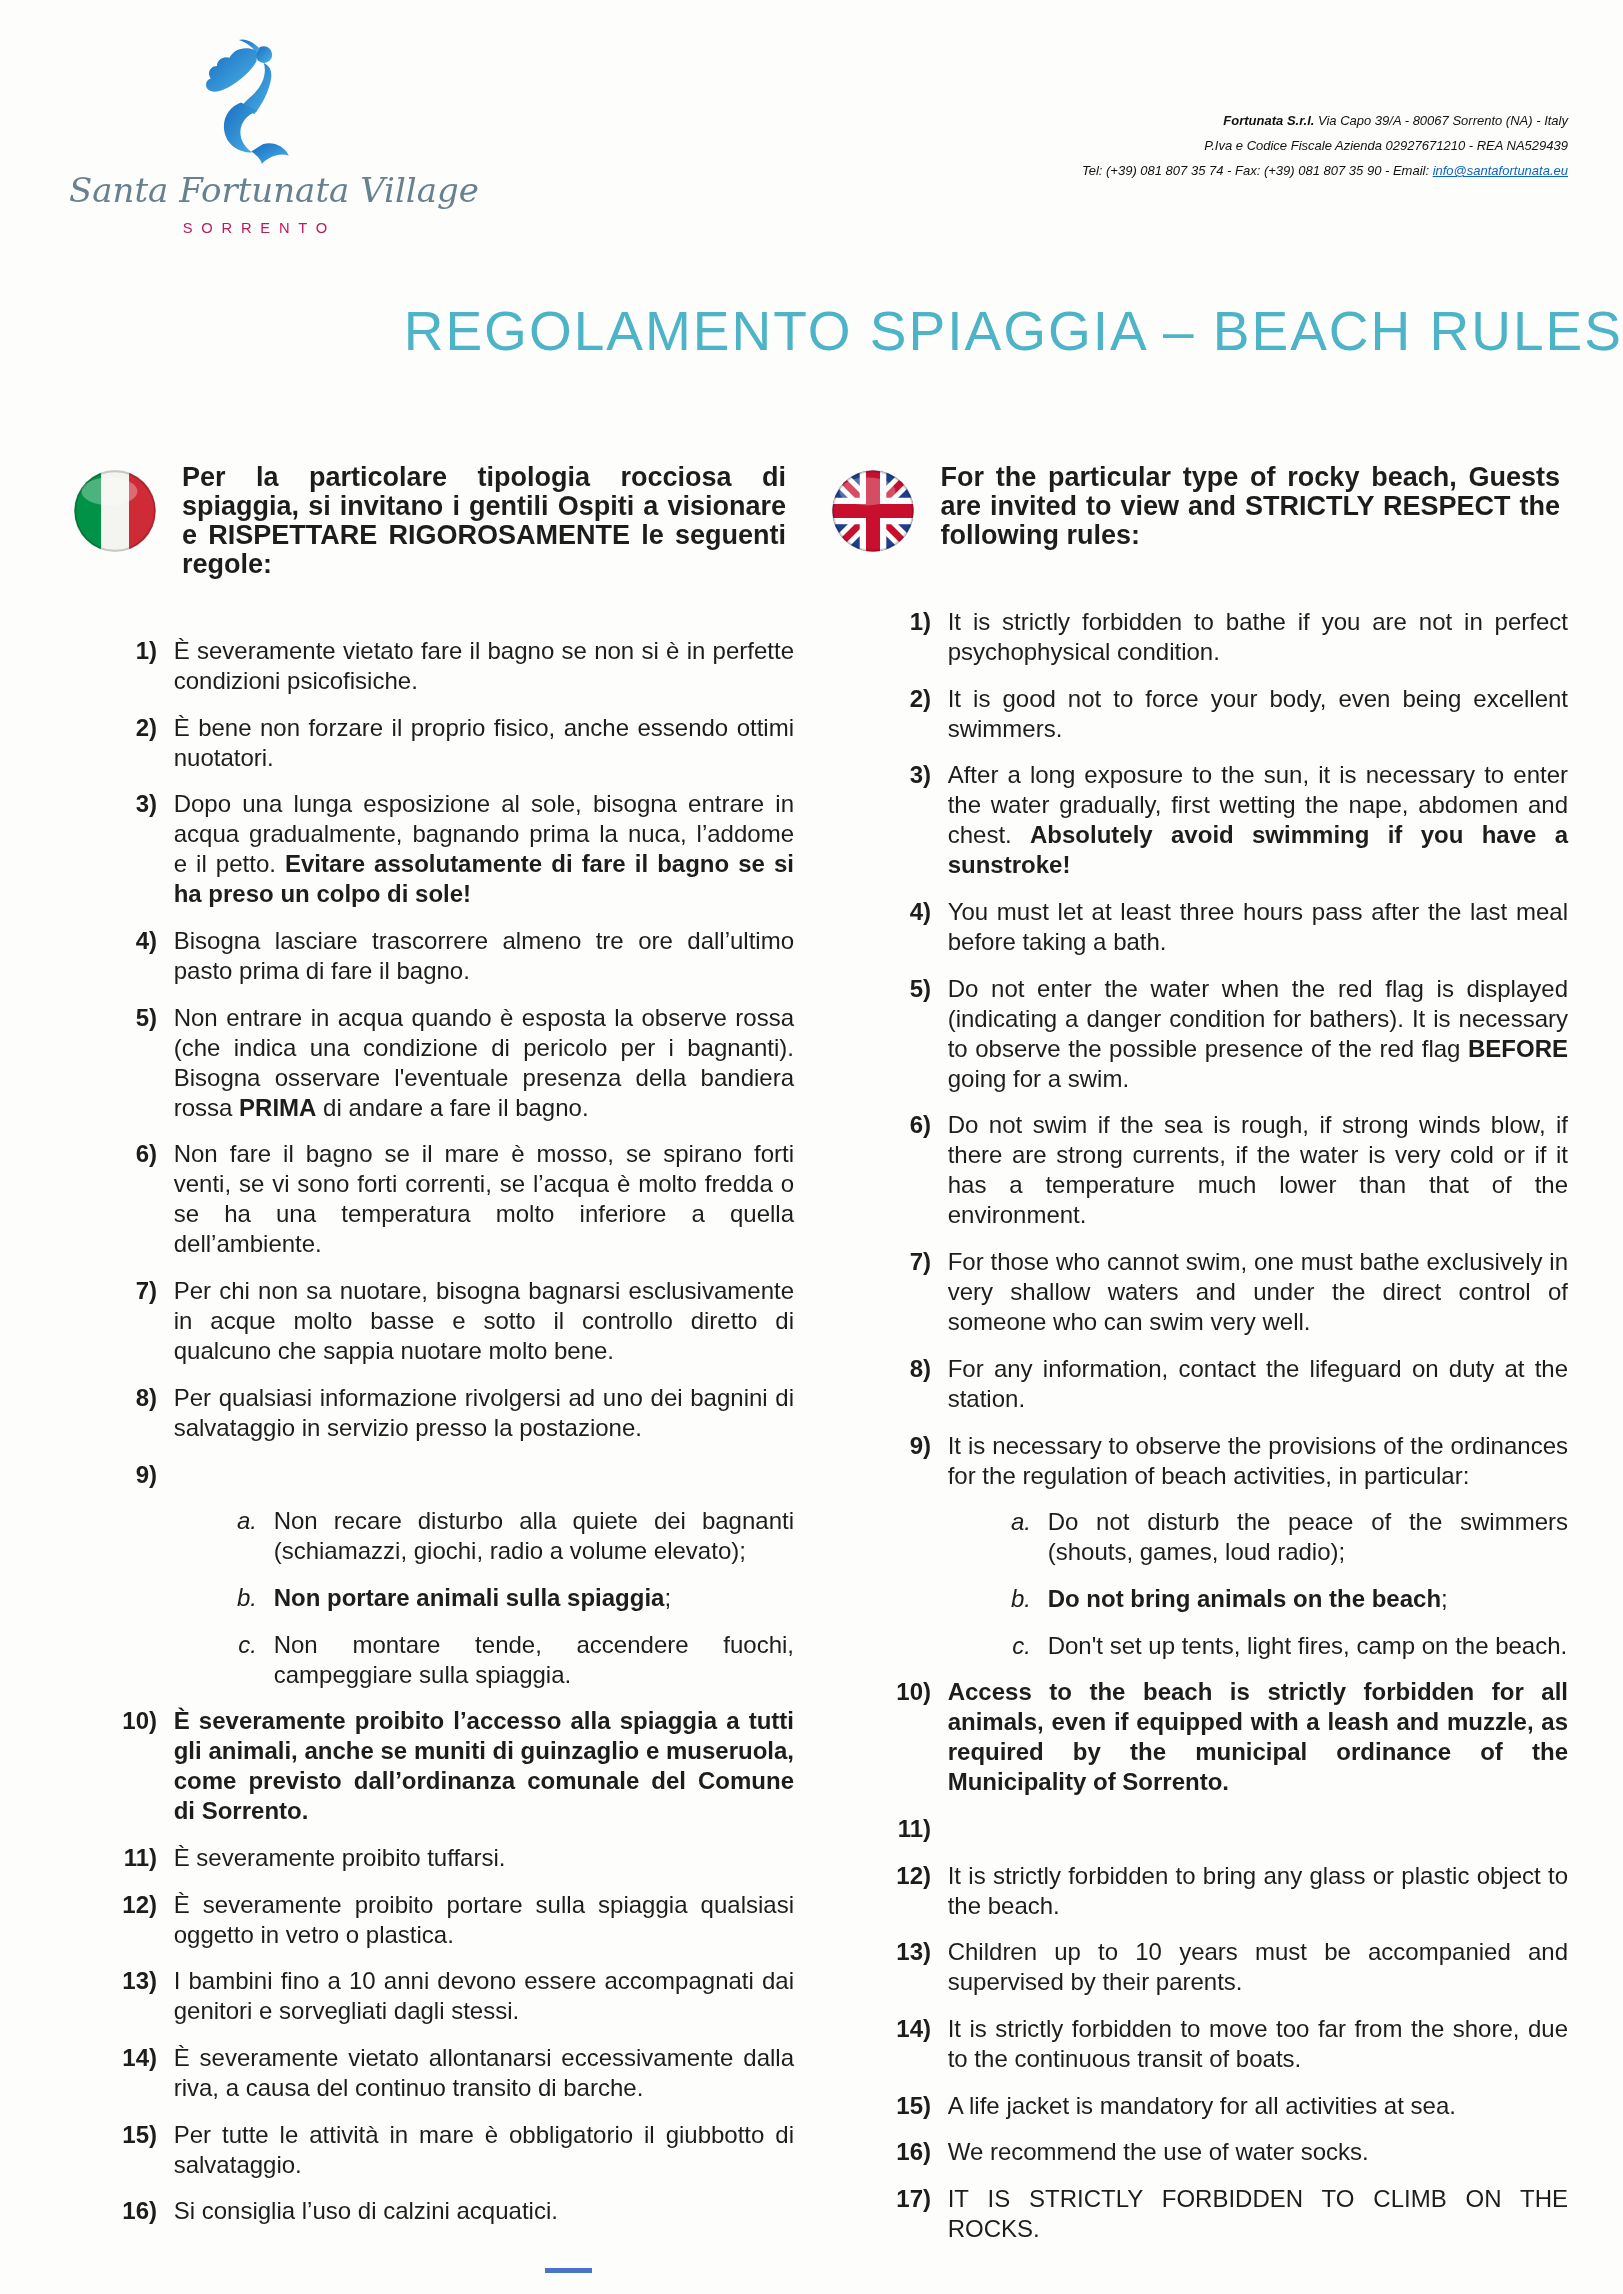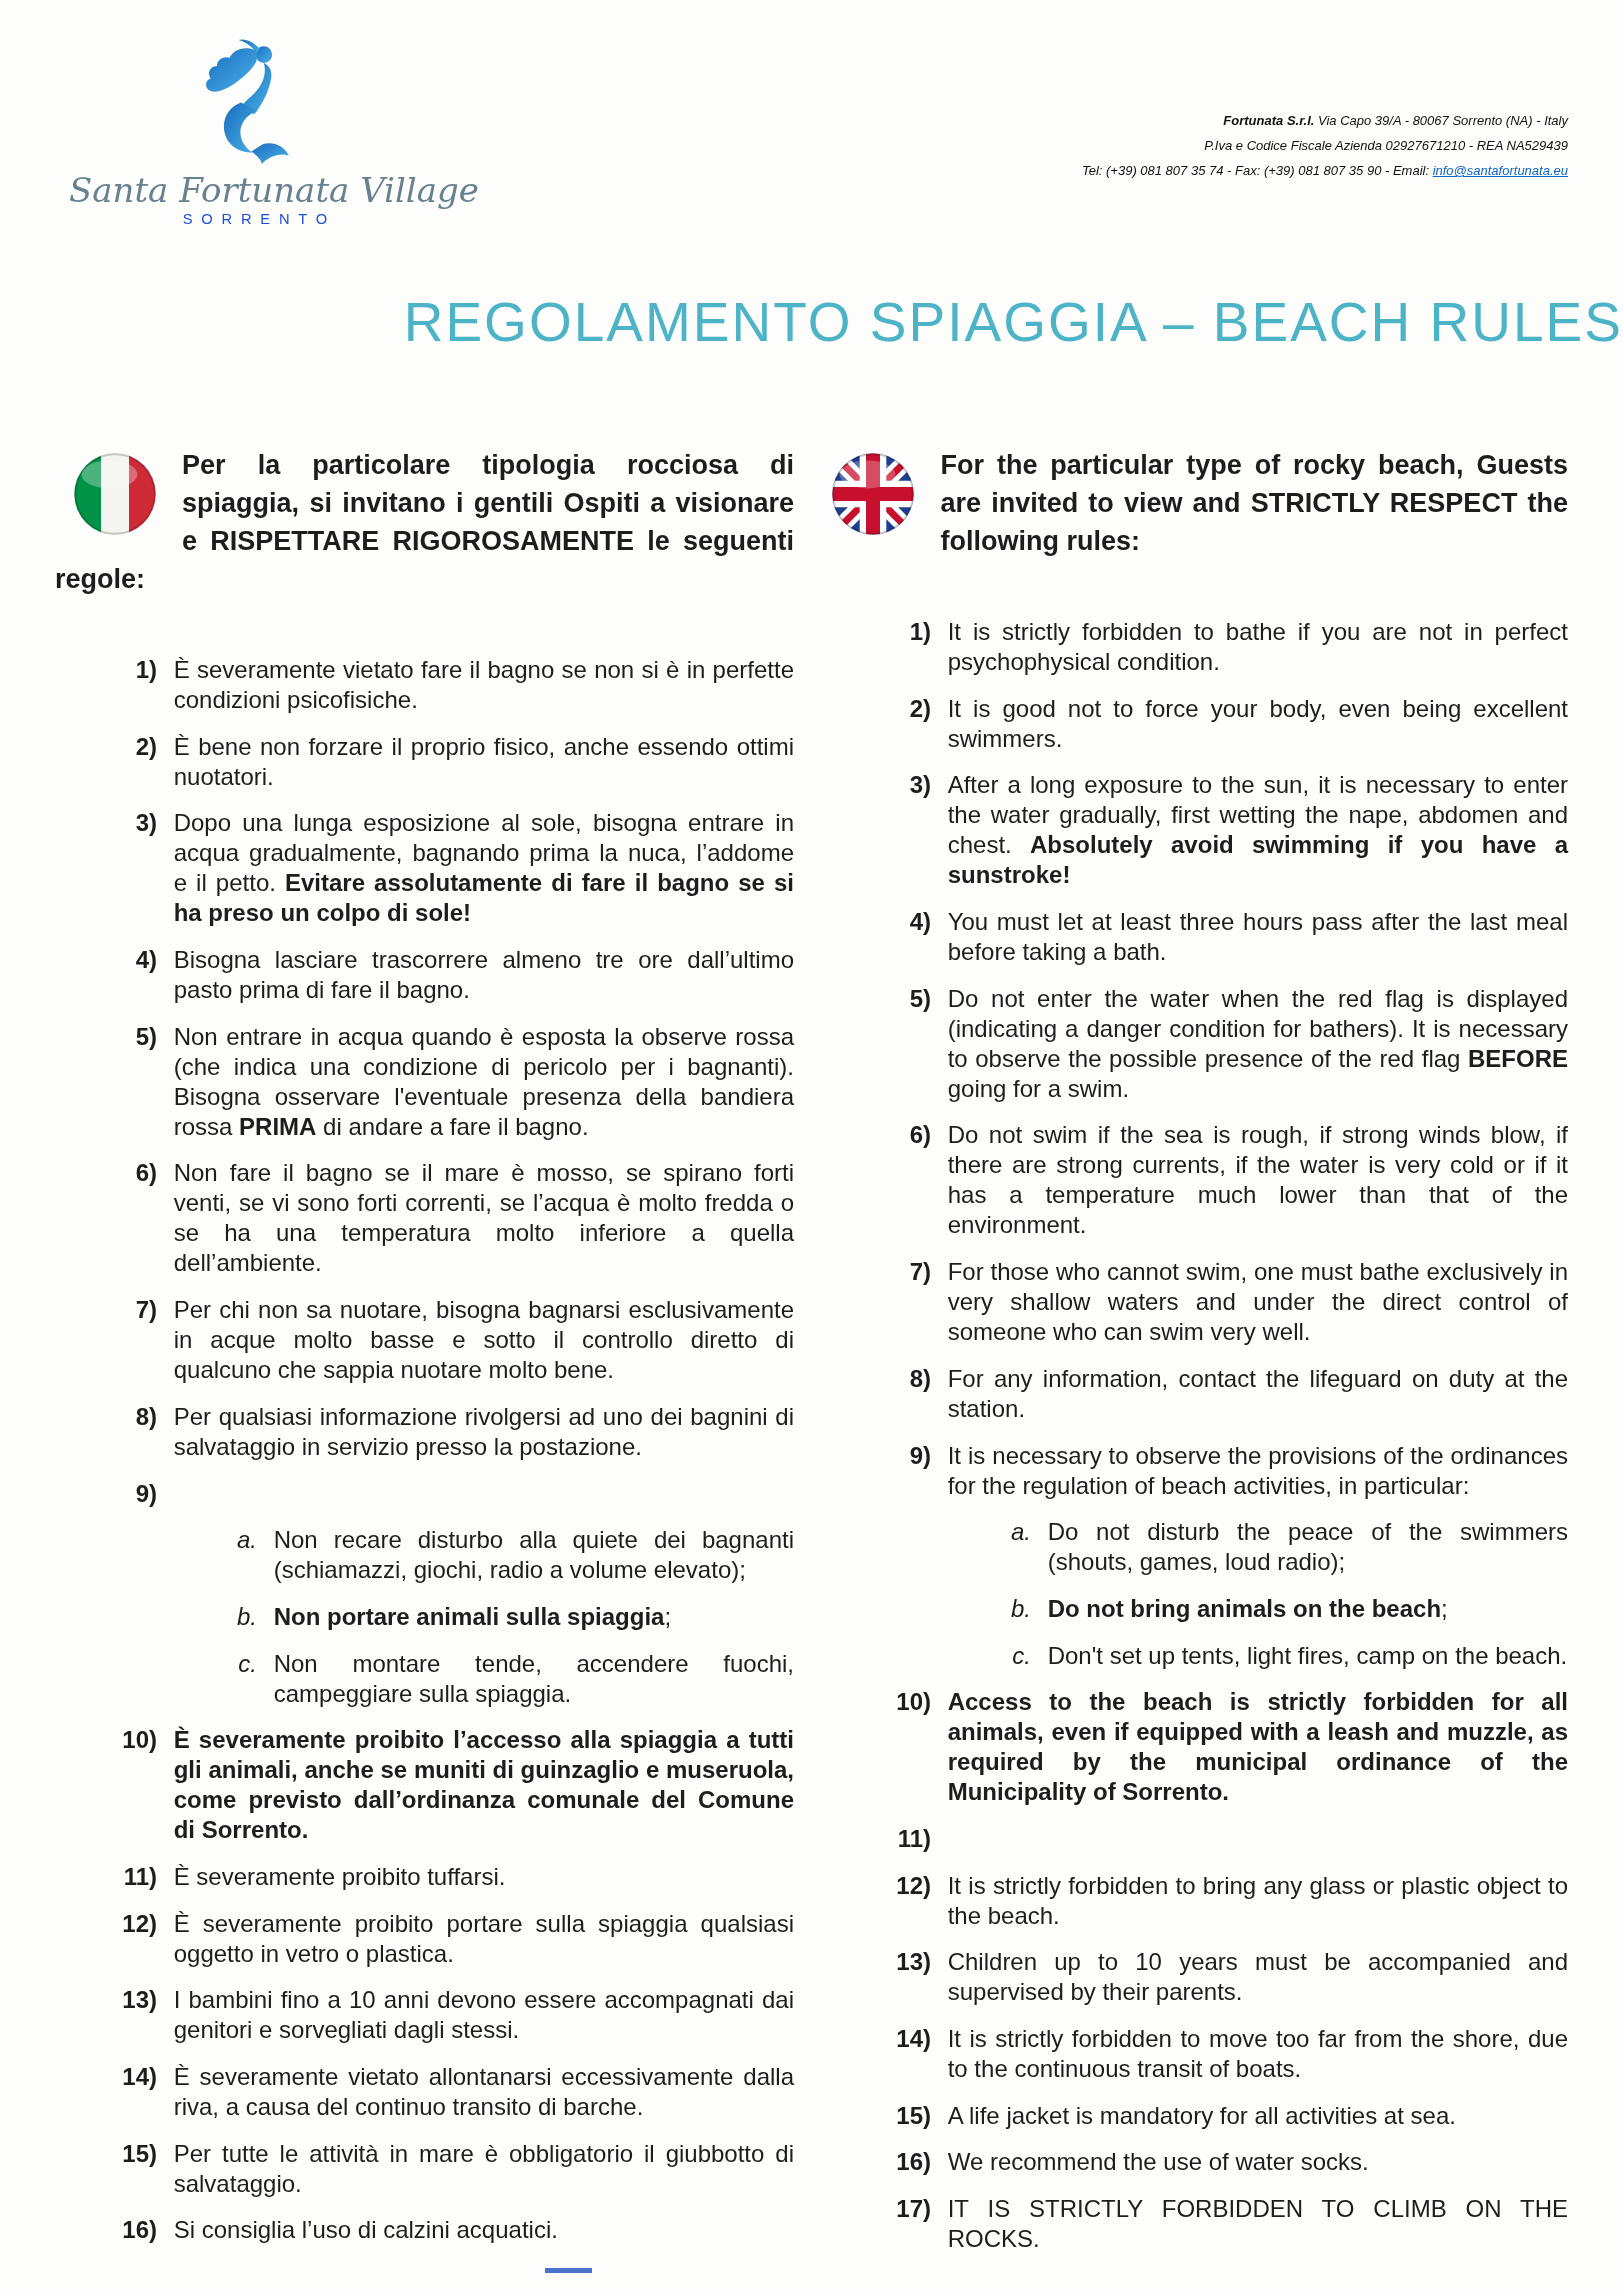--- a/index.html
+++ b/index.html
@@ -6,34 +6,34 @@
   .page {
     width:1623px; height:2295px; position:relative; overflow:hidden;
     background:#fdfdfc; margin:0 auto;
     font-family:"Liberation Sans", sans-serif; color:#1d1d1d;
   }
   
   .header { display:flex; justify-content:space-between; align-items:flex-start; padding:39px 55px 0 69px; }
   .logo { width:372px; text-align:center; }
   .mermaid-svg { width:149px; height:125px; display:block; margin:0 auto; }
   .logo-script { font-family:"DejaVu Serif", serif; font-style:italic; font-size:34px; color:#68818f; margin-top:6px; white-space:nowrap; }
-  .logo-sub { font-size:14.7px; letter-spacing:8.8px; color:#1d4ed8; margin-top:1px; text-indent:8.8px; }
+  .logo-sub { font-size:14.7px; letter-spacing:8.8px; color:#be185d; margin-top:10px; text-indent:8.8px; }
   .company { text-align:right; font-size:13px; line-height:25px; margin-top:69px; color:#111;font-style:italic; }
   .company b { font-weight:bold; }
   .email { color:#0d62c9; text-decoration:underline; cursor:pointer;text-align:right; }
   
   .title { text-align:right; font-size:55px; font-weight:400; color:#4db3c6; letter-spacing:2px; margin:63px 0 0 0; }
   
   .columns { display:flex; gap:35px; padding:0 55px; margin-top:92px; }
   .col { flex:1; min-width:0; }
   .intro { margin-bottom:57px; }
   .flag { float:left; width:84px; height:84px; margin:5.9px 25.5px 3.9px 17.6px; }
   .col-en .flag { margin-left:2px; }
   .flag svg { width:84px; height:84px; display:block; }
-  .intro-text { margin:0; font-weight:bold; font-size:27px; line-height:38px; text-align:justify; }
+  .intro-text { margin:8px; font-weight:bold; font-size:27px; line-height:29px; text-align:justify; }
   
   .rule { display:flex; margin-bottom:16.7px; }
   .num { flex:0 0 102px; text-align:right; font-weight:bold; font-size:24px; line-height:30px; }
   .txt { flex:1; margin-left:16.7px; text-align:justify; font-size:24px; line-height:30px; }
   .txt b { font-weight:bold; }
   .rule.sub { margin-left:122px; }
   .rule.sub .num { flex:0 0 80px; font-weight:400; font-style:italic; }
   .footer-mark { position:absolute; left:545px; top:2268px; width:47px; height:4.9px; background:#4a74c9; }
 </style>
 </head>

